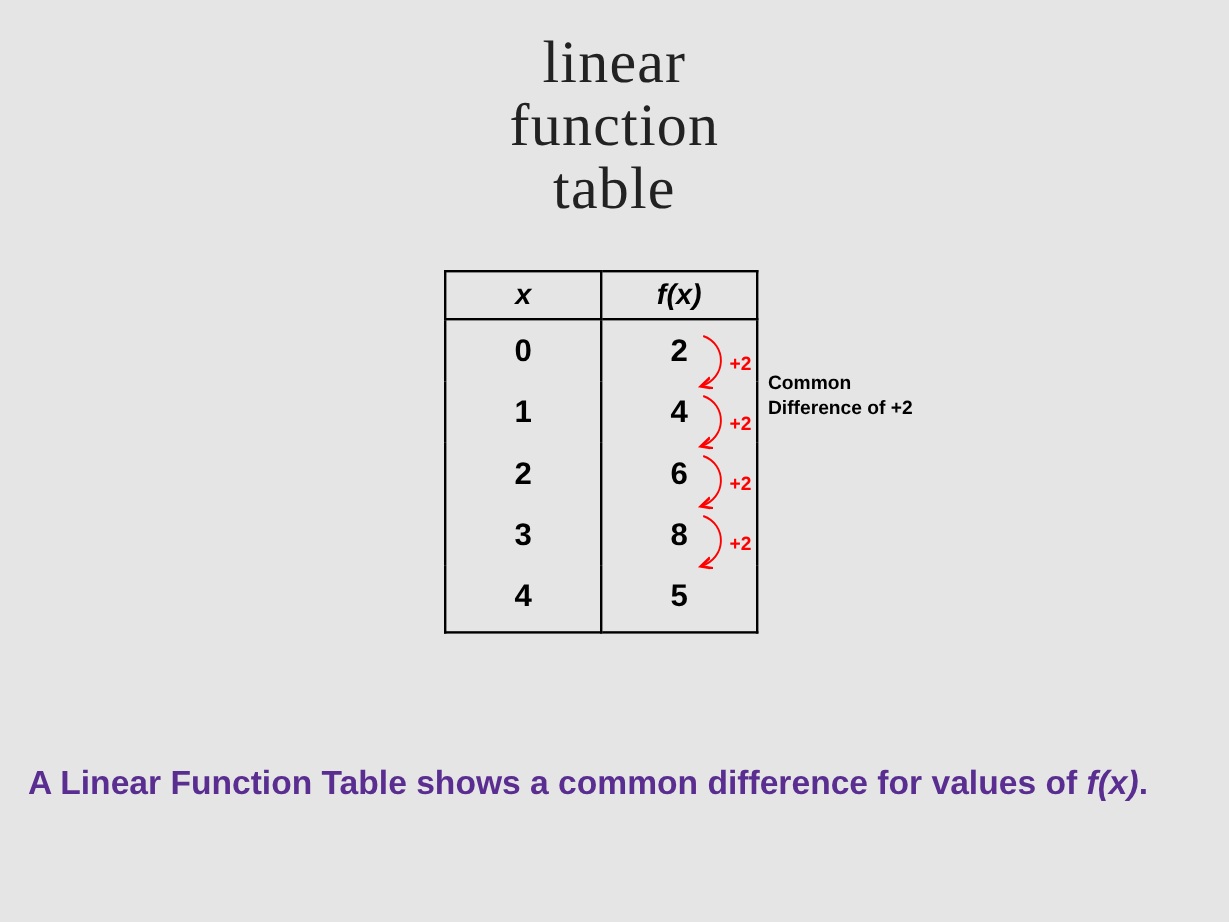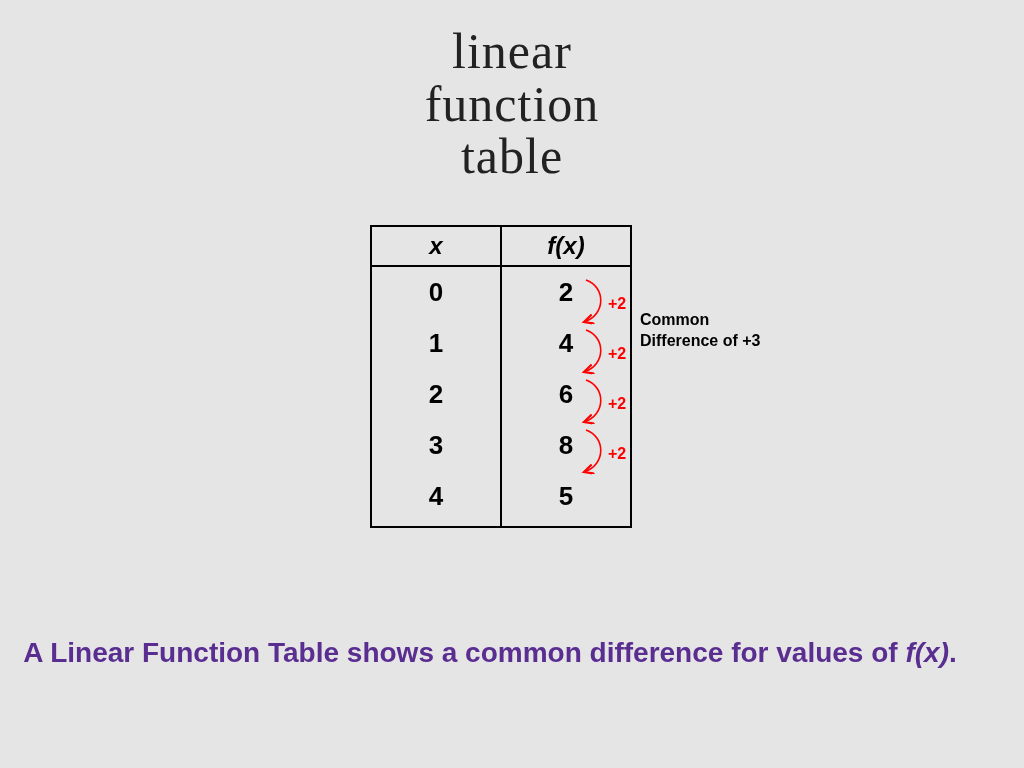--- a/index.html
+++ b/index.html
@@ -146,19 +146,19 @@
       </marker>
     </defs>
   </svg>
 
   <div class="diff" style="top:295px; left:608px;">+2</div>
   <div class="diff" style="top:345px; left:608px;">+2</div>
   <div class="diff" style="top:395px; left:608px;">+2</div>
   <div class="diff" style="top:445px; left:608px;">+2</div>
 
   <div class="common-label">Common
-Difference of +3</div>
+Difference of +2</div>
 
   <div class="caption">
     <span>A Linear Function Table shows a common difference for values of </span><span class="fx">f(x)</span><span>.</span>
   </div>
 
 </div>
 
 </body></html>

